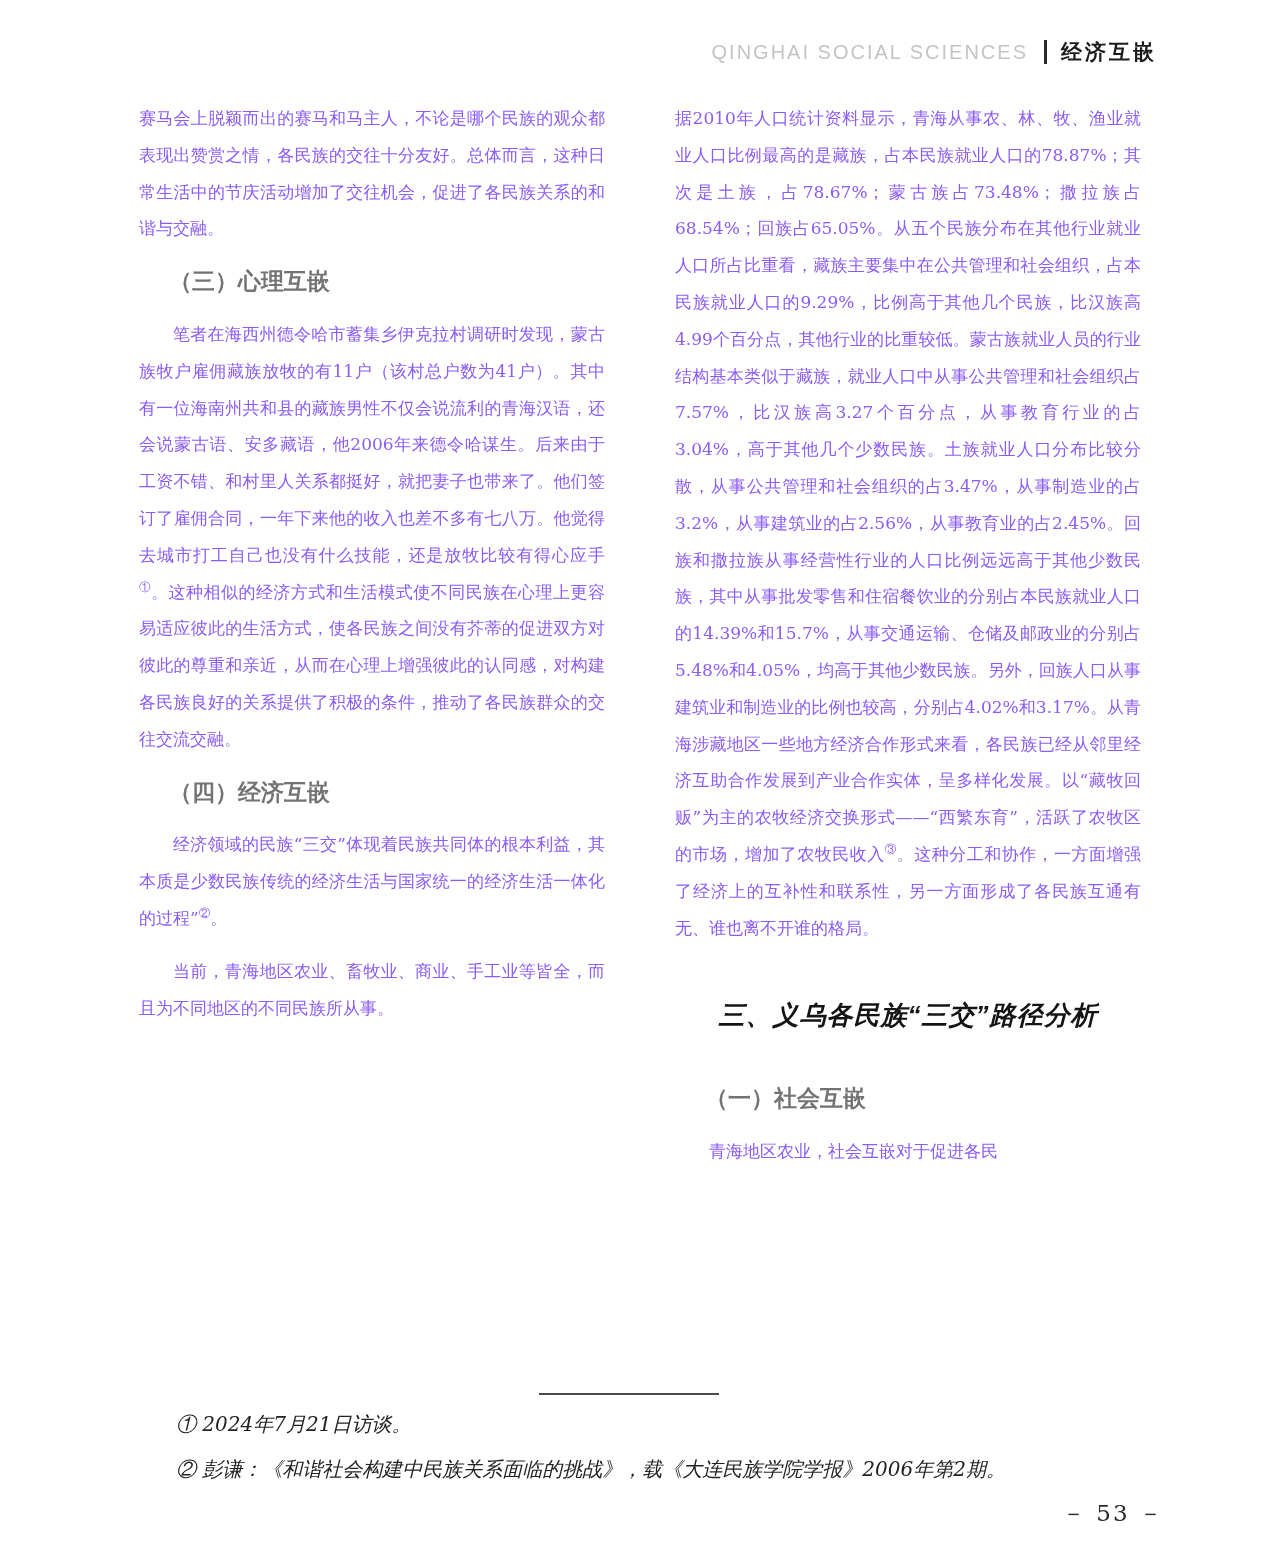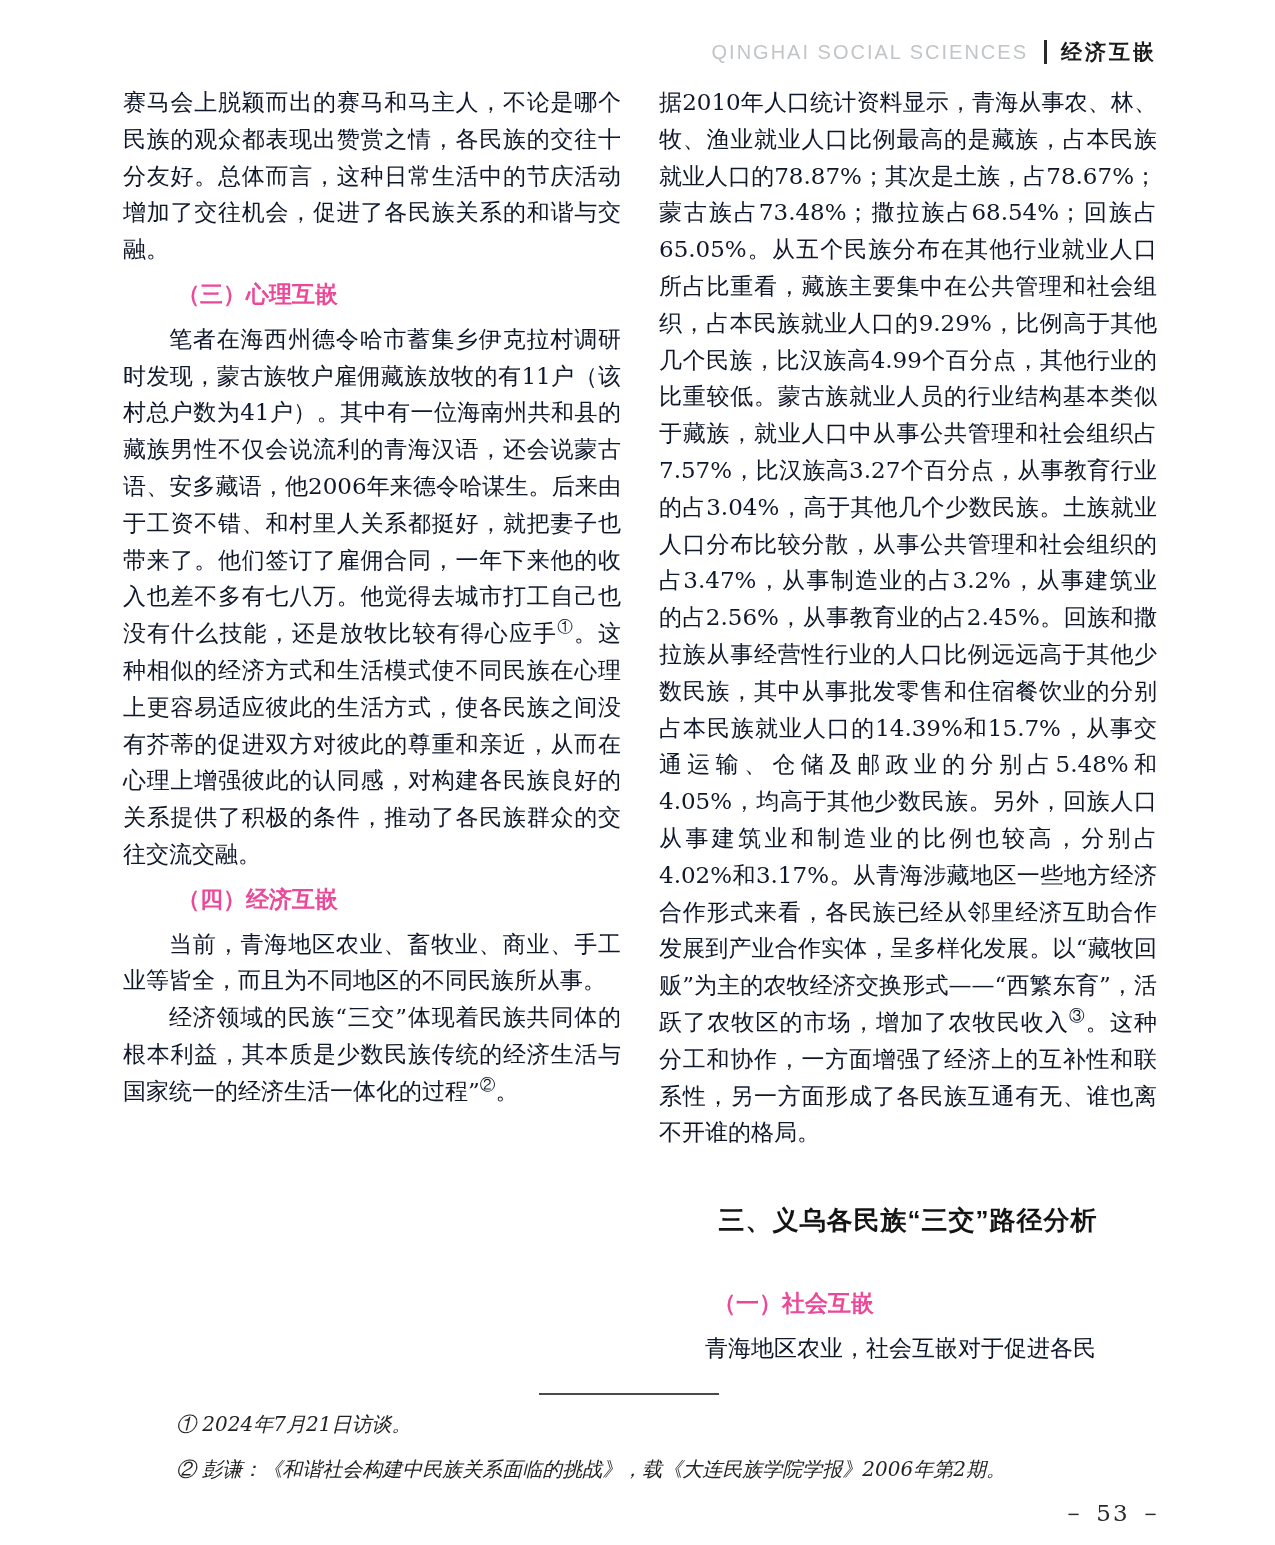--- a/index.html
+++ b/index.html
@@ -34,46 +34,47 @@
 
   
   .columns {
     position:absolute; left:123px; top:84px;
     width:1034px;
     display:flex; gap:38px;
   }
   .column { width:498px; }
 
   .column p {
-    margin:0;
-    font-size:23px; line-height:36.8px;
+    margin:16px;
+    font-size:17px; line-height:36.8px;
     text-align:justify;
     text-justify:inter-ideograph;
     text-indent:2em;
-    color:#0f172a;
+    color:#8b5cf6;
   }
   .column p.cont { text-indent:0; }
 
   .subheading {
-    margin:8px;
+    margin:0;
     font-family:"Liberation Sans", sans-serif;
     font-weight:bold;
     font-size:23px; line-height:36.8px;
     text-indent:2em;
-    color:#ec4899;
+    color:#737373;
   }
 
   .section-heading {
     margin:52px 0 48px 0;
     font-family:"Liberation Sans", sans-serif;
     font-weight:bold;
     font-size:26px; line-height:34px;
     text-align:center;
     letter-spacing:1px;
     color:#141414;
+    font-style:italic;
   }
 
   sup { font-size:0.68em; vertical-align:super; line-height:0; }
 
   
   .footnotes {
     position:absolute; left:164px; top:1385px; width:930px;
   }
   .fn-rule {
     width:180px; height:2px; background:#4a4a4a;
@@ -106,22 +107,22 @@
     <span class="header-cn">经济互嵌</span>
   </div>
 
   <div class="columns">
 
     <div class="column">
       <p class="cont">赛马会上脱颖而出的赛马和马主人，不论是哪个民族的观众都表现出赞赏之情，各民族的交往十分友好。总体而言，这种日常生活中的节庆活动增加了交往机会，促进了各民族关系的和谐与交融。</p>
       <h3 class="subheading">（三）心理互嵌</h3>
       <p>笔者在海西州德令哈市蓄集乡伊克拉村调研时发现，蒙古族牧户雇佣藏族放牧的有11户（该村总户数为41户）。其中有一位海南州共和县的藏族男性不仅会说流利的青海汉语，还会说蒙古语、安多藏语，他2006年来德令哈谋生。后来由于工资不错、和村里人关系都挺好，就把妻子也带来了。他们签订了雇佣合同，一年下来他的收入也差不多有七八万。他觉得去城市打工自己也没有什么技能，还是放牧比较有得心应手<sup>①</sup>。这种相似的经济方式和生活模式使不同民族在心理上更容易适应彼此的生活方式，使各民族之间没有芥蒂的促进双方对彼此的尊重和亲近，从而在心理上增强彼此的认同感，对构建各民族良好的关系提供了积极的条件，推动了各民族群众的交往交流交融。</p>
       <h3 class="subheading">（四）经济互嵌</h3>
+      <p>经济领域的民族“三交”体现着民族共同体的根本利益，其本质是少数民族传统的经济生活与国家统一的经济生活一体化的过程”<sup>②</sup>。</p>
       <p>当前，青海地区农业、畜牧业、商业、手工业等皆全，而且为不同地区的不同民族所从事。</p>
-      <p>经济领域的民族“三交”体现着民族共同体的根本利益，其本质是少数民族传统的经济生活与国家统一的经济生活一体化的过程”<sup>②</sup>。</p>
     </div>
 
     <div class="column">
       <p class="cont">据2010年人口统计资料显示，青海从事农、林、牧、渔业就业人口比例最高的是藏族，占本民族就业人口的78.87%；其次是土族，占78.67%；蒙古族占73.48%；撒拉族占68.54%；回族占65.05%。从五个民族分布在其他行业就业人口所占比重看，藏族主要集中在公共管理和社会组织，占本民族就业人口的9.29%，比例高于其他几个民族，比汉族高4.99个百分点，其他行业的比重较低。蒙古族就业人员的行业结构基本类似于藏族，就业人口中从事公共管理和社会组织占7.57%，比汉族高3.27个百分点，从事教育行业的占3.04%，高于其他几个少数民族。土族就业人口分布比较分散，从事公共管理和社会组织的占3.47%，从事制造业的占3.2%，从事建筑业的占2.56%，从事教育业的占2.45%。回族和撒拉族从事经营性行业的人口比例远远高于其他少数民族，其中从事批发零售和住宿餐饮业的分别占本民族就业人口的14.39%和15.7%，从事交通运输、仓储及邮政业的分别占5.48%和4.05%，均高于其他少数民族。另外，回族人口从事建筑业和制造业的比例也较高，分别占4.02%和3.17%。从青海涉藏地区一些地方经济合作形式来看，各民族已经从邻里经济互助合作发展到产业合作实体，呈多样化发展。以“藏牧回贩”为主的农牧经济交换形式——“西繁东育”，活跃了农牧区的市场，增加了农牧民收入<sup>③</sup>。这种分工和协作，一方面增强了经济上的互补性和联系性，另一方面形成了各民族互通有无、谁也离不开谁的格局。</p>
       <h2 class="section-heading">三、义乌各民族“三交”路径分析</h2>
       <h3 class="subheading">（一）社会互嵌</h3>
       <p>青海地区农业，社会互嵌对于促进各民</p>
     </div>
 
   </div>

